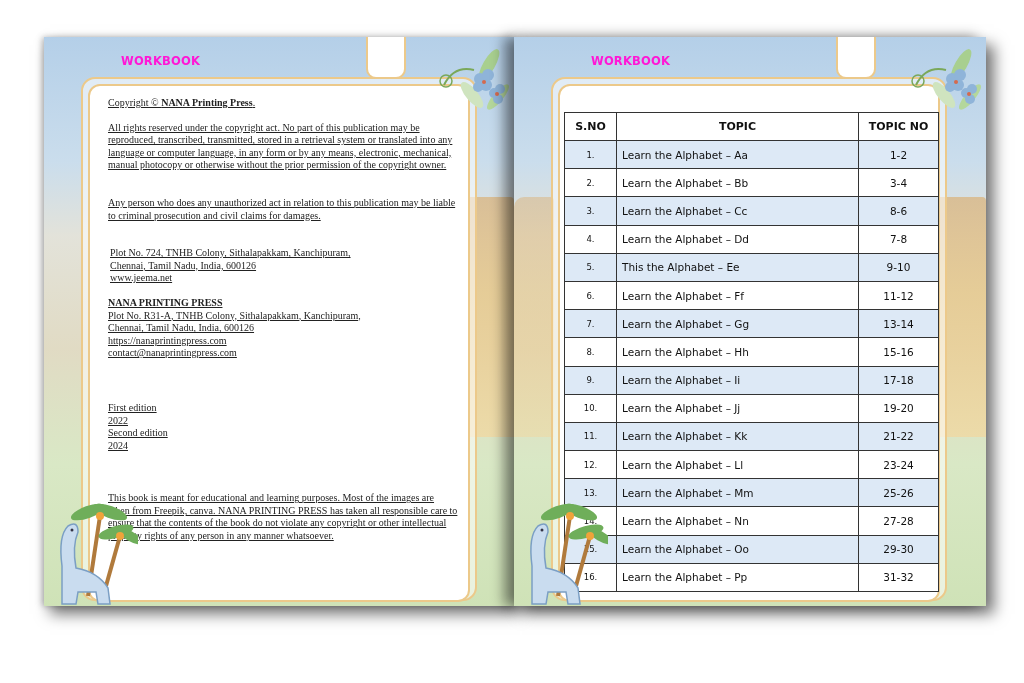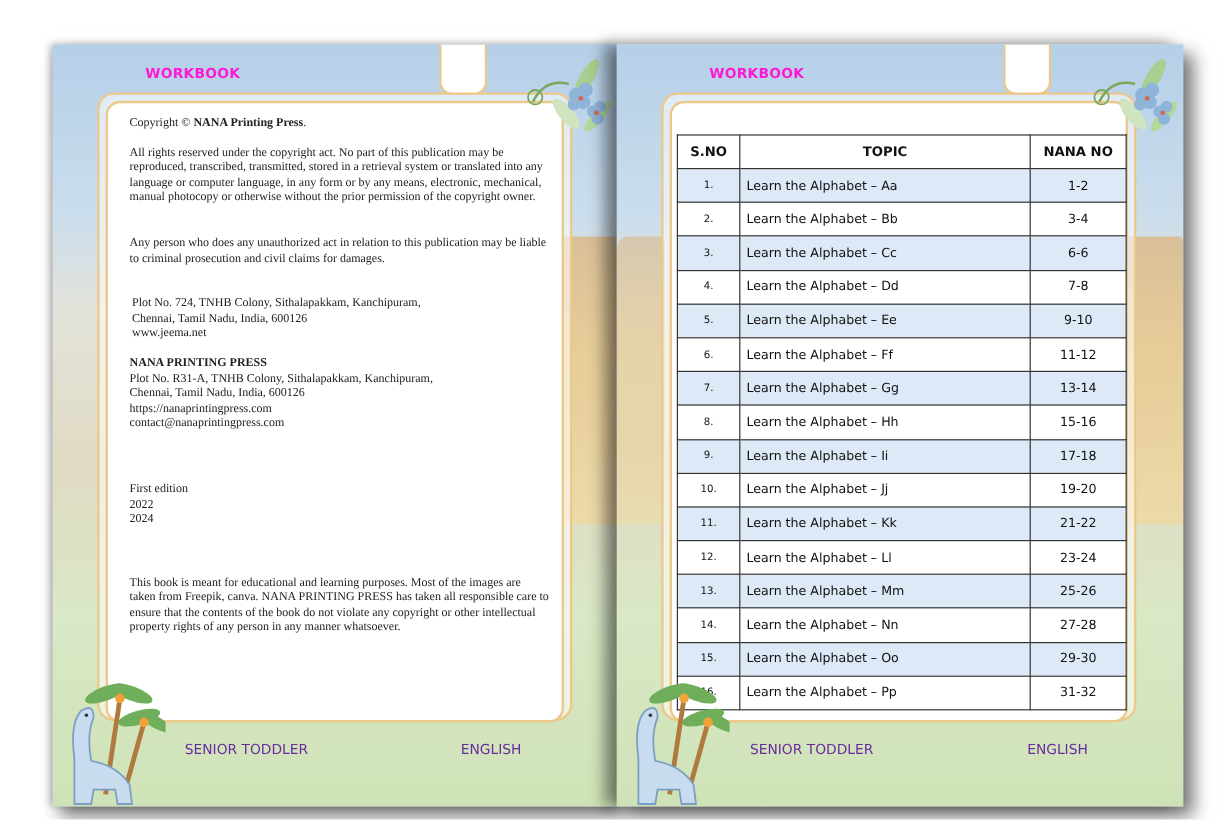--- a/index.html
+++ b/index.html
@@ -1,20 +1,20 @@
 <!DOCTYPE html>
 <html><head>
 <meta charset="utf-8">
 <style>
   * { box-sizing: border-box; margin: 0; padding: 0; }
   html, body { width: 1024px; height: 683px; overflow: hidden; background: #ffffff; }
   body { position: relative; font-family: "Liberation Serif", serif; }
 
   .page {
-    position: absolute; top: 37px; width: 470px; height: 635px;
+    position: absolute; top: 37px; width: 470px; height: 569px;
     background:
       linear-gradient(180deg, rgba(178,206,232,0.95) 0%, rgba(200,220,236,0.9) 22%, rgba(230,222,200,0.55) 35%, rgba(226,208,160,0.55) 55%, rgba(216,232,190,0.85) 75%, rgba(206,226,180,0.95) 100%),
       #dfe8ef;
     box-shadow: 6px 8px 14px rgba(0,0,0,0.55), -2px 0 6px rgba(0,0,0,0.25);
     overflow: hidden;
   }
   .page.left { left: 44px; }
   .page.right { left: 514px; width: 472px; box-shadow: 8px 8px 14px rgba(0,0,0,0.55), -10px 0 12px rgba(0,0,0,0.45); }
 
   .sand {
@@ -49,21 +49,21 @@
   }
 
   .flower {
     position: absolute; top: 8px; right: 0px; width: 80px; height: 80px;
   }
   .dino {
     position: absolute; left: 4px; bottom: 0px; width: 90px; height: 130px;
   }
 
   
-  .copy { position: absolute; left: 64px; top: 60px; width: 350px; font-size: 10px; line-height: 12.6px; color: #222; }
+  .copy { position: absolute; left: 64px; top: 60px; width: 350px; font-size: 10px; line-height: 12.6px; color: #222; text-decoration: underline; }
   .copy p { margin-bottom: 12px; }
   .copy .gap { height: 13px; }
   .copy b { font-weight: bold; }
   .copy .blk { margin-bottom: 12px; }
   .copy .line { display: block; }
 
   
   .content-title {
     position: absolute; left: 0; width: 100%; top: 55px; text-align: center;
     font-family: "DejaVu Sans", sans-serif; font-size: 12.5px; color: #0fae3a; letter-spacing: 0.2px;
@@ -125,20 +125,21 @@
       <b class="line">NANA PRINTING PRESS</b>
       <span class="line">Plot No. R31-A, TNHB Colony, Sithalapakkam, Kanchipuram,</span>
       <span class="line">Chennai, Tamil Nadu, India, 600126</span>
       <span class="line">https://nanaprintingpress.com</span>
       <span class="line">contact@nanaprintingpress.com</span>
     </div>
     <div style="height:30px"></div>
     <div class="blk">
       <span class="line">First edition</span>
       <span class="line">2022</span>
+      <span class="line">Second edition</span>
       <span class="line">2024</span>
     </div>
     <div style="height:28px"></div>
     <p>This book is meant for educational and learning purposes. Most of the images are taken from Freepik, canva. NANA PRINTING PRESS has taken all responsible care to ensure that the contents of the book do not violate any copyright or other intellectual property rights of any person in any manner whatsoever.</p>
   </div>
 
   <svg class="dino" viewBox="0 0 90 130">
     <path d="M40 120 L52 40" stroke="#b07a3c" stroke-width="4"></path>
     <path d="M58 110 L72 60" stroke="#b07a3c" stroke-width="4"></path>
     <g fill="#6fae5a">
@@ -184,47 +185,47 @@
     <circle cx="50" cy="37" r="2" fill="#d46a4f"></circle>
     <circle cx="63" cy="49" r="2" fill="#d46a4f"></circle>
   </svg>
 
 
   <table class="toc">
     <thead>
       <tr>
         <th>S.NO</th>
         <th>TOPIC</th>
-        <th>NANA NO</th>
+        <th>TOPIC NO</th>
       </tr>
     </thead>
     <tbody id="toc-body">
         <tr class="alt">
           <td class="sno">1.</td>
           <td class="topic">Learn the Alphabet – Aa</td>
           <td class="pg">1-2</td>
         </tr>
         <tr class="plain">
           <td class="sno">2.</td>
           <td class="topic">Learn the Alphabet – Bb</td>
           <td class="pg">3-4</td>
         </tr>
         <tr class="alt">
           <td class="sno">3.</td>
           <td class="topic">Learn the Alphabet – Cc</td>
-          <td class="pg">6-6</td>
+          <td class="pg">8-6</td>
         </tr>
         <tr class="plain">
           <td class="sno">4.</td>
           <td class="topic">Learn the Alphabet – Dd</td>
           <td class="pg">7-8</td>
         </tr>
         <tr class="alt">
           <td class="sno">5.</td>
-          <td class="topic">Learn the Alphabet – Ee</td>
+          <td class="topic">This the Alphabet – Ee</td>
           <td class="pg">9-10</td>
         </tr>
         <tr class="plain">
           <td class="sno">6.</td>
           <td class="topic">Learn the Alphabet – Ff</td>
           <td class="pg">11-12</td>
         </tr>
         <tr class="alt">
           <td class="sno">7.</td>
           <td class="topic">Learn the Alphabet – Gg</td>

